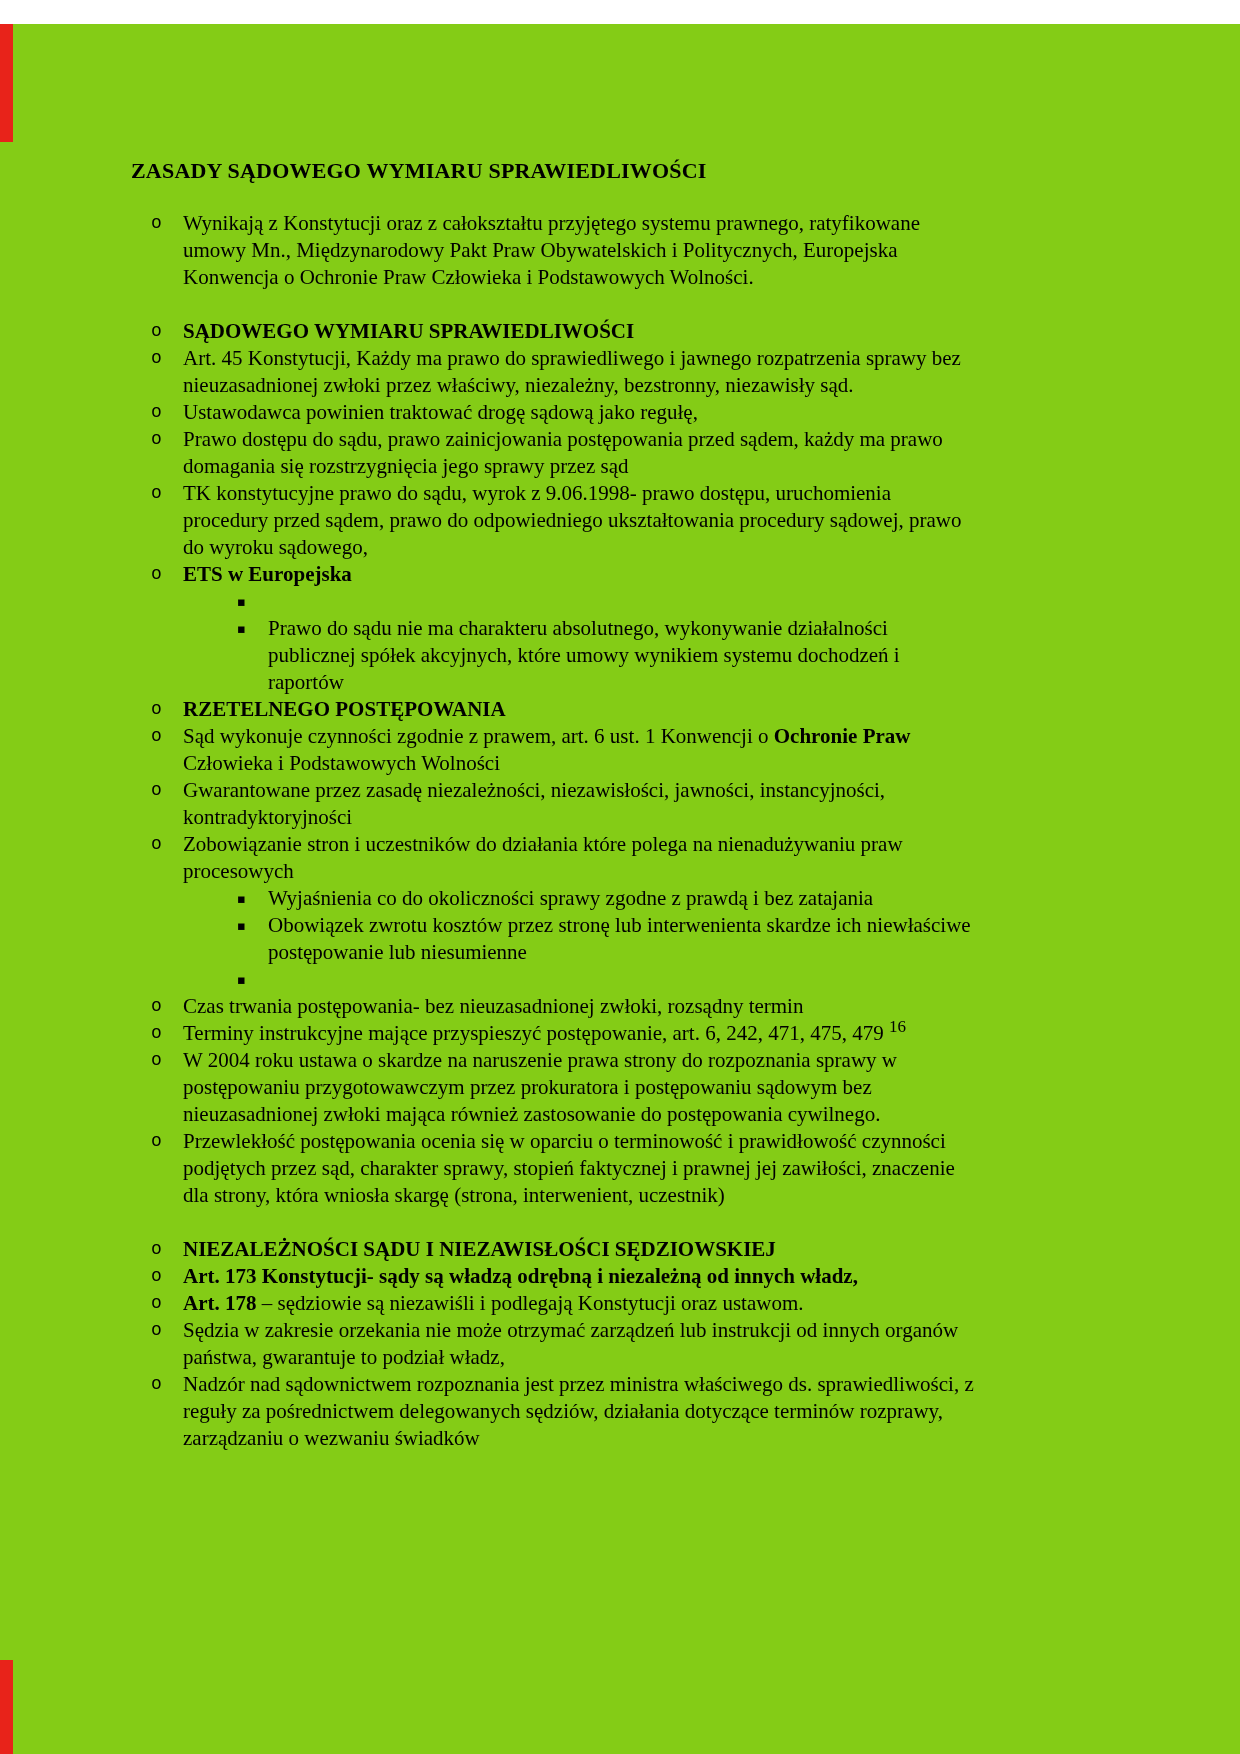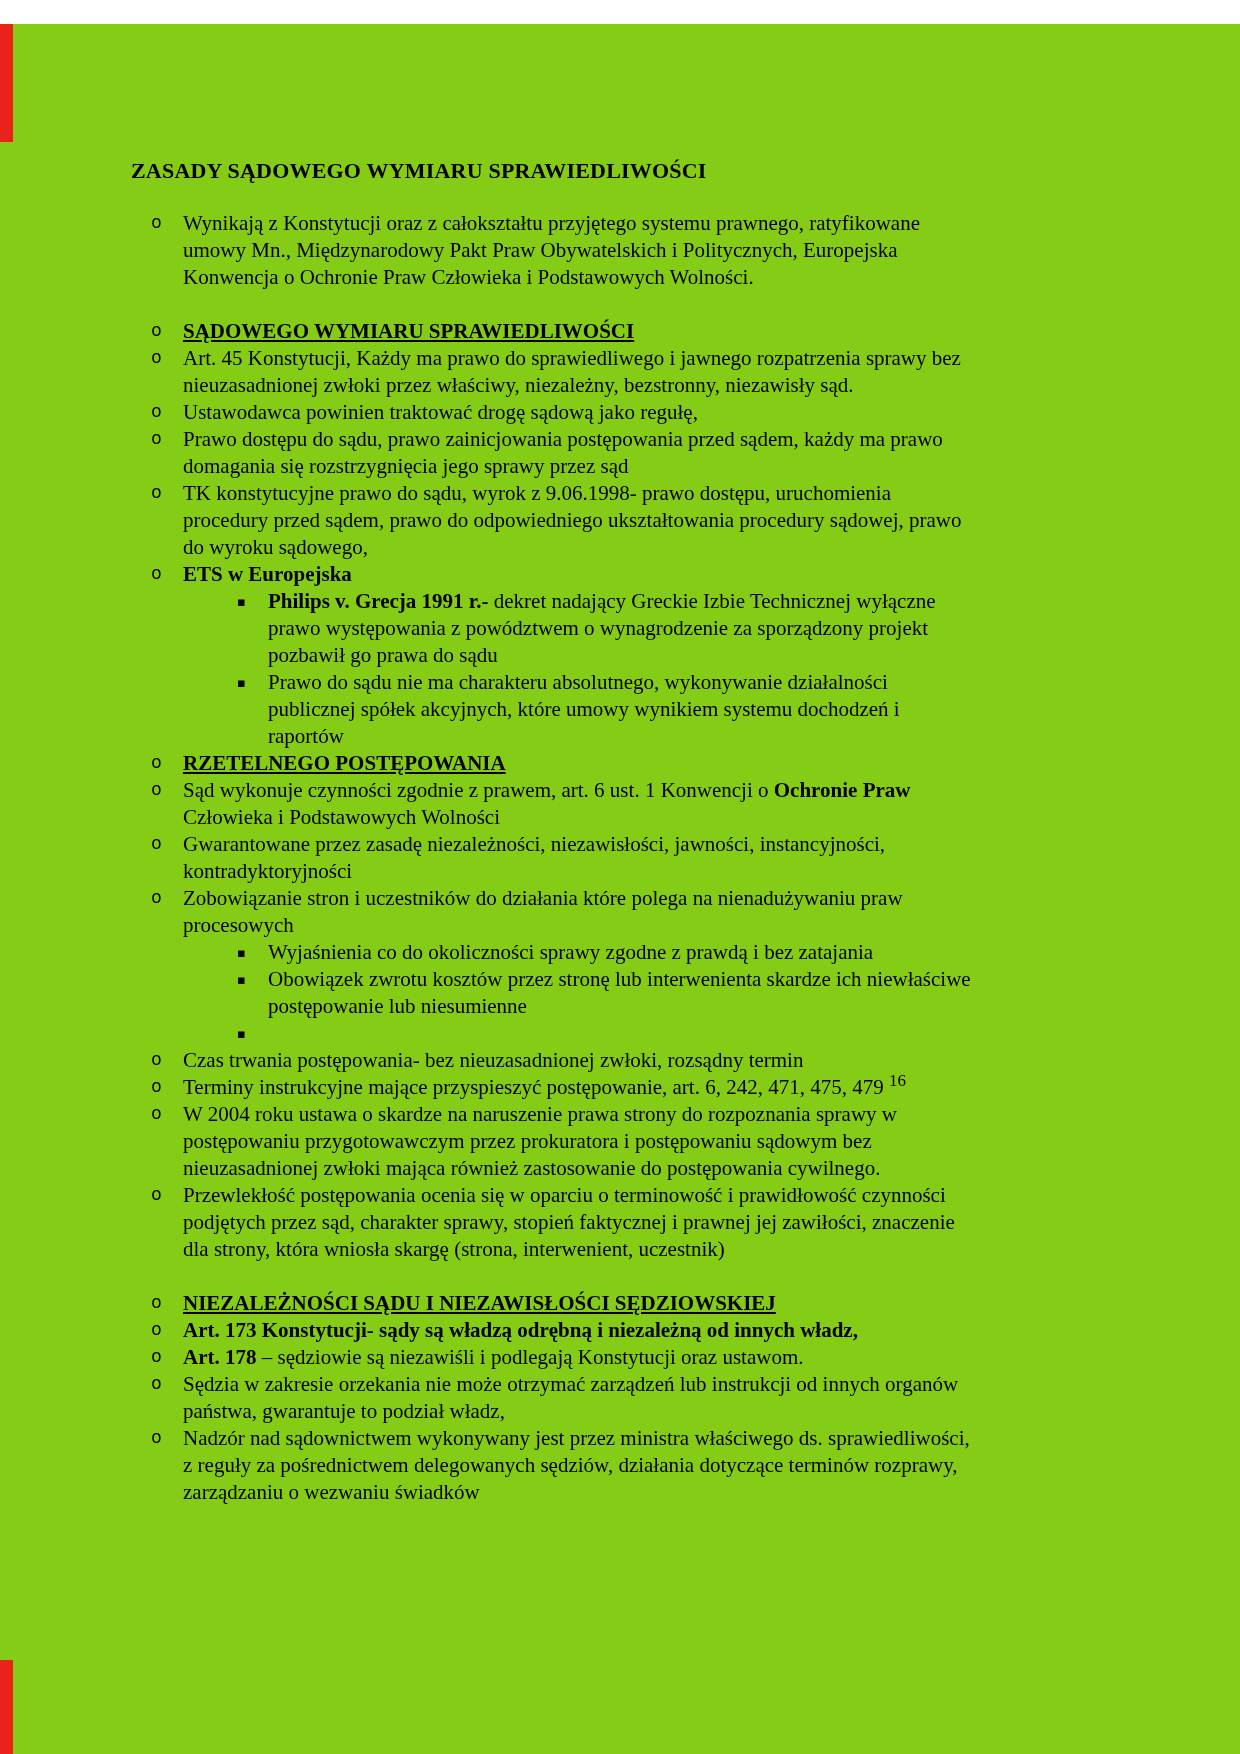--- a/index.html
+++ b/index.html
@@ -50,21 +50,21 @@
     .item.lvl2 { padding-left: 106px; }
     .item.lvl2 > .marker {
       flex: 0 0 31px;
       font-family: "DejaVu Sans", sans-serif;
       font-size: 13px;
       line-height: 27px;
     }
     .item .text { flex: 1 1 auto; }
     .item.space-before { margin-top: 27px; }
     .b { font-weight: bold; }
-    .u { text-decoration: underline; }
+    .u { }
     sup.sup-run {
       font-size: 17px;
       line-height: 0;
       vertical-align: super;
     }
   </style>
 </head>
 <body>
 
 <div class="page">
@@ -97,21 +97,20 @@
         <div class="item lvl1">
           <span class="marker">o</span>
           <span class="text"><span>TK konstytucyjne prawo do sądu, wyrok z 9.06.1998- prawo dostępu, uruchomienia procedury przed sądem, prawo do odpowiedniego ukształtowania procedury sądowej, prawo do wyroku sądowego,</span></span>
         </div>
         <div class="item lvl1">
           <span class="marker">o</span>
           <span class="text"><span class="b">ETS w Europejska</span></span>
         </div>
         <div class="item lvl2">
           <span class="marker">▪</span>
-          <span class="text"><span class="b">Philips v. Grecja 1991 r.-</span><span> dekret nadający Greckie Izbie Technicznej wyłączne prawo występowania z powództwem o wynagrodzenie za sporządzony projekt pozbawił go prawa do sądu</span></span>
         </div>
         <div class="item lvl2">
           <span class="marker">▪</span>
           <span class="text"><span>Prawo do sądu nie ma charakteru absolutnego, wykonywanie działalności publicznej spółek akcyjnych, które umowy wynikiem systemu dochodzeń i raportów</span></span>
         </div>
         <div class="item lvl1">
           <span class="marker">o</span>
           <span class="text"><span class="b u">RZETELNEGO POSTĘPOWANIA</span></span>
         </div>
         <div class="item lvl1">
@@ -164,17 +163,17 @@
         <div class="item lvl1">
           <span class="marker">o</span>
           <span class="text"><span class="b">Art. 178</span><span> – sędziowie są niezawiśli i podlegają Konstytucji oraz ustawom.</span></span>
         </div>
         <div class="item lvl1">
           <span class="marker">o</span>
           <span class="text"><span>Sędzia w zakresie orzekania nie może otrzymać zarządzeń lub instrukcji od innych organów państwa, gwarantuje to podział władz,</span></span>
         </div>
         <div class="item lvl1">
           <span class="marker">o</span>
-          <span class="text"><span>Nadzór nad sądownictwem wykonywany jest przez ministra właściwego ds. sprawiedliwości, z reguły za pośrednictwem delegowanych sędziów, działania dotyczące terminów rozprawy, zarządzaniu o wezwaniu świadków</span></span>
+          <span class="text"><span>Nadzór nad sądownictwem rozpoznania jest przez ministra właściwego ds. sprawiedliwości, z reguły za pośrednictwem delegowanych sędziów, działania dotyczące terminów rozprawy, zarządzaniu o wezwaniu świadków</span></span>
         </div>
       </div>
   </div>
 </div>
 
 </body></html>

